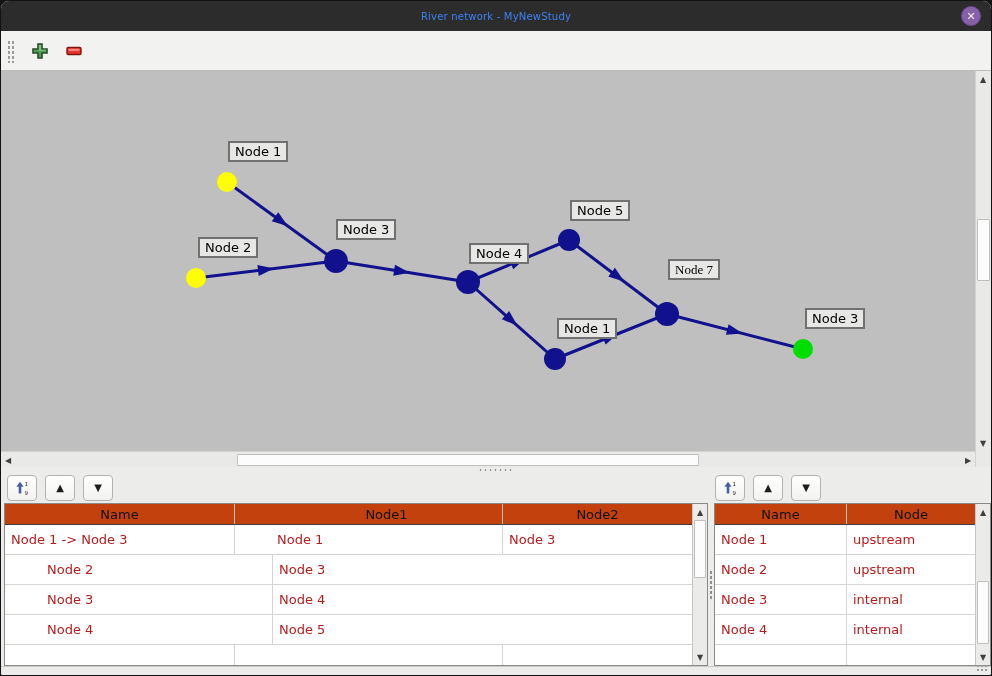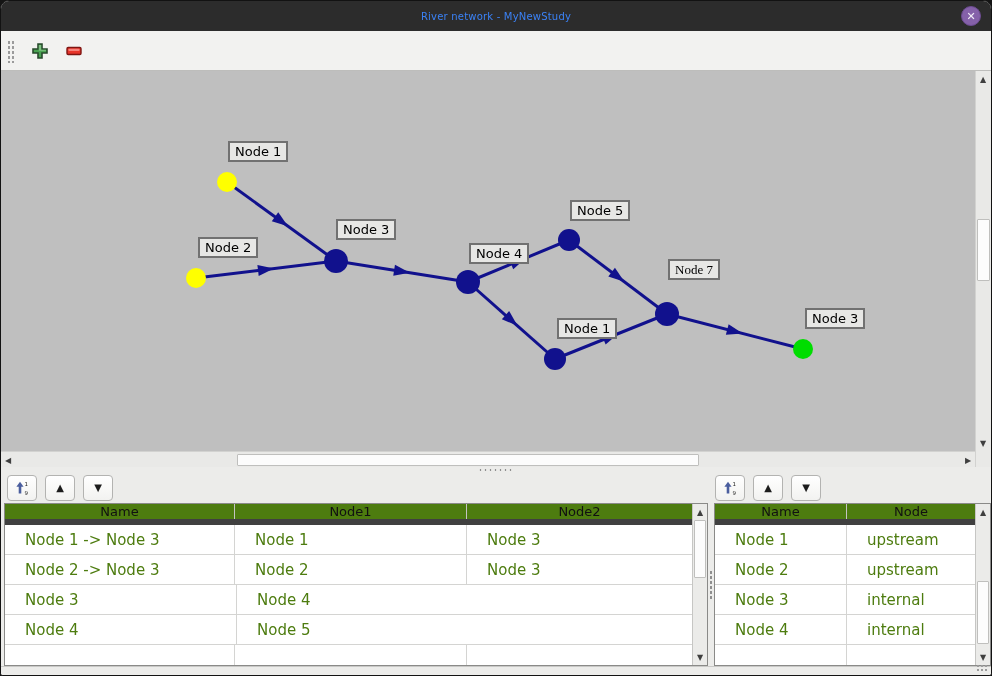--- a/index.html
+++ b/index.html
@@ -55,30 +55,30 @@
   .ui-btn { width:30px; height:26px; border:1px solid #B3B3B1; border-radius:4px;
             background:linear-gradient(#FFFFFF,#F2F2F0); display:flex; align-items:center;
             justify-content:center; cursor:default; }
   .tri { font-size:10px; color:#1c1c1c; line-height:1; }
 
   
   .tables-row { display:flex; height:163px; flex:none; background:#ECECEA; padding-left:3px; }
   .table-widget { display:flex; border:1px solid #8A8A88; background:#fff; overflow:hidden; }
   .links-widget { width:704px; } .nodes-widget { width:277px; }
   .table-main { flex:1; display:flex; flex-direction:column; overflow:hidden; }
-  .t-head { display:flex; height:21px; flex:none; background:#4d7c0f; border-bottom:6px solid #404040; }
+  .t-head { display:flex; height:21px; flex:none; background:#c2410c; border-bottom:1px solid #404040; }
   .t-head .cell { display:flex; align-items:center; justify-content:center; font-size:13px; color:#111;
                   border-right:1px solid #C4C4C2; }
   .t-head .cell:last-child { border-right:none; }
   .t-body { flex:1; overflow:hidden; background:#fff; }
   .t-body .row { display:flex; height:30px; border-bottom:1px solid #D4D4D2; }
-  .t-body .cell { display:flex; align-items:center; padding-left:20px; font-size:15px; color:#4d7c0f;
+  .t-body .cell { display:flex; align-items:center; padding-left:6px; font-size:13px; color:#b91c1c;
                   border-right:1px solid #D4D4D2; overflow:hidden; white-space:nowrap; }
   .t-body .cell:last-child { border-right:none; }
-  .links-widget .c0 { width:230px; } .links-widget .c1 { width:232px; } .links-widget .c2 { flex:1; }
+  .links-widget .c0 { width:230px; } .links-widget .c1 { width:232px;margin-left:36px; } .links-widget .c2 { flex:1; }
   .nodes-widget .c0 { width:132px; } .nodes-widget .c1 { flex:1; }
   .t-scroll { width:15px; flex:none; background:#EBEBE9; border-left:1px solid #C6C6C4; position:relative; }
 
   
   .statusbar { flex:1; background:#ECECEA; border-top:1px solid #C9C9C7; position:relative; }
   .grip { position:absolute; right:4px; bottom:3px; width:11px; height:8px;
           background-image:radial-gradient(#9b9b9b 1px, transparent 1.2px); background-size:4px 4px; }
 </style>
 </head>
 <body>
@@ -208,21 +208,20 @@
             <div class="cell c1">Node1</div>
             <div class="cell c2">Node2</div>
           </div>
         <div class="t-body" id="links-body">
             <div class="row">
               <div class="cell c0">Node 1 -&gt; Node 3</div>
               <div class="cell c1">Node 1</div>
               <div class="cell c2">Node 3</div>
             </div>
             <div class="row">
-              <div class="cell c0">Node 2 -&gt; Node 3</div>
               <div class="cell c1">Node 2</div>
               <div class="cell c2">Node 3</div>
             </div>
             <div class="row">
               <div class="cell c1">Node 3</div>
               <div class="cell c2">Node 4</div>
             </div>
             <div class="row">
               <div class="cell c1">Node 4</div>
               <div class="cell c2">Node 5</div>

